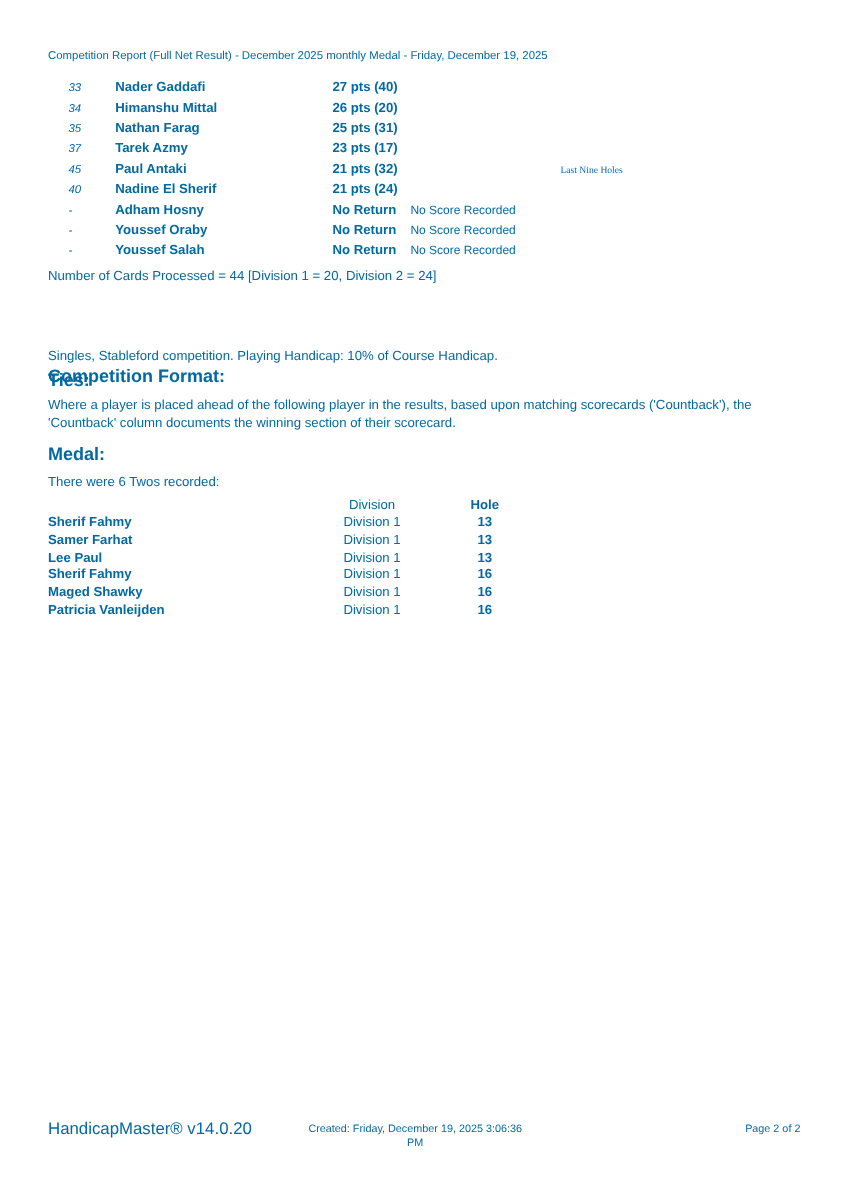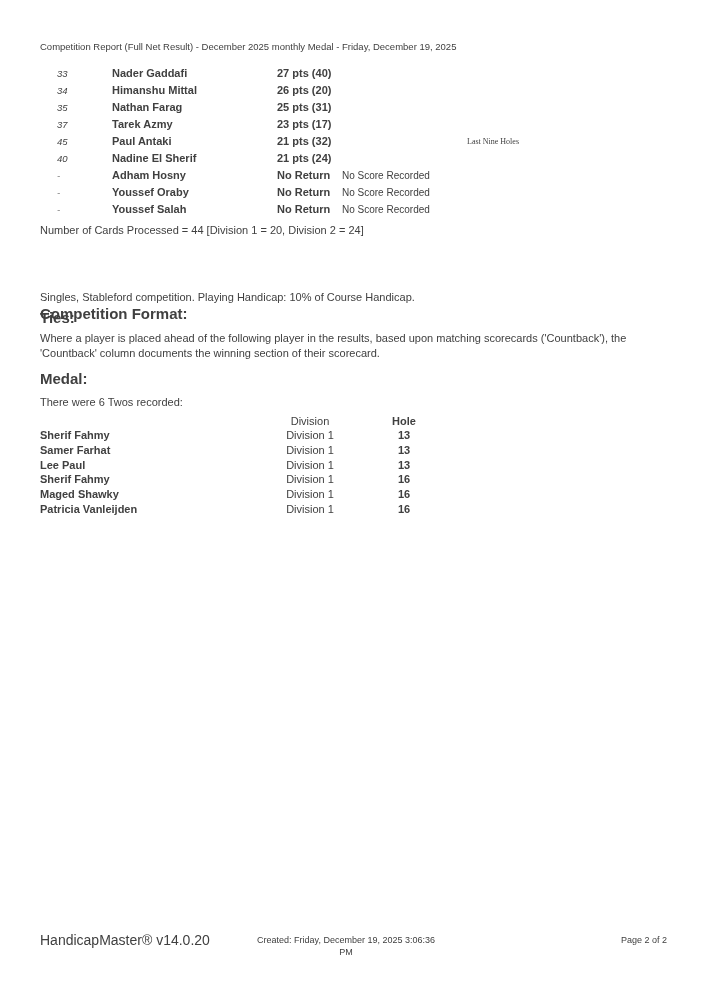--- a/index.html
+++ b/index.html
@@ -1,41 +1,41 @@
 <!DOCTYPE html>
 <html><head>
 <meta charset="utf-8">
 <style>
   html, body { margin: 0; padding: 0; background: #ffffff; }
   .page {
     position: relative;
     width: 707px;
     height: 1000px;
     background: #ffffff;
-    color: #404040;
+    color: #0369a1;
     font-family: "Liberation Sans", sans-serif;
     overflow: hidden;
   }
   .report-header {
     position: absolute;
     left: 40px;
     top: 41px;
     font-size: 9.5px;
     line-height: 12px;
     white-space: nowrap;
   }
   
   .results { position: absolute; left: 0; top: 64.5px; width: 617px; }
   .rrow { position: relative; height: 17px; }
   .rrow .pos {
     position: absolute; left: 57px; top: 0;
     font-size: 9.5px; font-style: italic; line-height: 17px;
   }
   .rrow .pname {
-    position: absolute; left: 92px; top: 0;
+    position: absolute; left: 76px; top: 0;
     font-size: 11px; font-weight: bold; line-height: 17px; white-space: nowrap; padding-left: 20px;
   }
   .rrow .score {
     position: absolute; left: 277px; top: 0;
     font-size: 11px; font-weight: bold; line-height: 17px; white-space: nowrap;
   }
   .rrow .note {
     position: absolute; left: 342px; top: 0;
     font-size: 10px; line-height: 17px; white-space: nowrap;
   }

